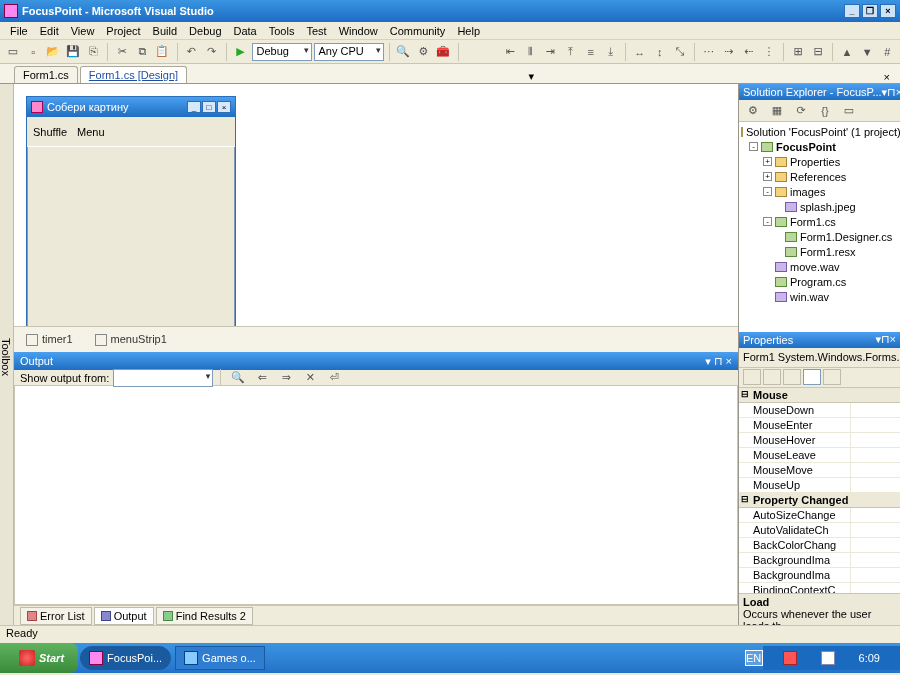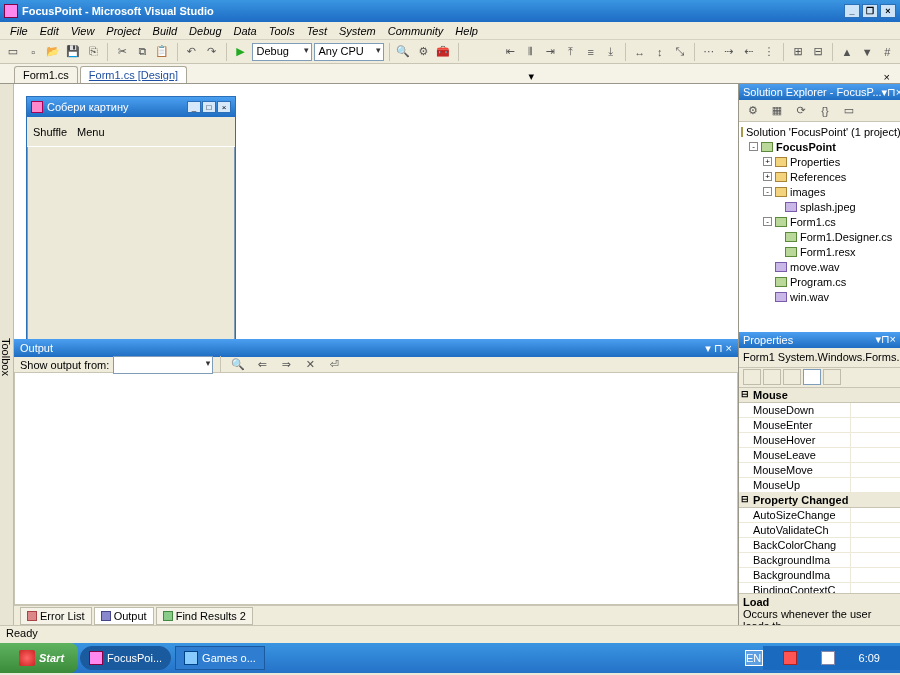--- a/index.html
+++ b/index.html
@@ -2,21 +2,21 @@
 <html><head>
 <meta charset="utf-8">
 <style>
 * { box-sizing: border-box; margin: 0; padding: 0; font-family: Tahoma, sans-serif; font-size: 11px; }
 body { width: 900px; height: 675px; background: #ece9d8; overflow: hidden; }
 .titlebar { height: 22px; background: linear-gradient(#3a95e1,#1d6cc4); color: #fff; display: flex; align-items: center; padding: 0 4px; font-weight: bold; }
 .titlebar .icon { width: 14px; height: 14px; background: #f8e; margin-right: 4px; border:1px solid #804;}
 .titlebar .spacer { flex: 1; }
 .winbtn { width: 16px; height: 14px; background: #cde3f7; border: 1px solid #2a6fb7; margin-left: 2px; color: #000; font-size: 9px; display: flex; align-items:center; justify-content:center; cursor:pointer;}
 .menubar { height: 18px; background: #efecdc; display: flex; align-items: center; padding: 0 4px; border-bottom:1px solid #d6d2c2;}
-.menubar span { padding: 2px 6px; cursor: pointer; font-style: italic; }
+.menubar span { padding: 2px 6px; cursor: pointer; }
 .toolbar { height: 24px; background: #efecdc; display: flex; align-items: center; padding: 0 4px; gap: 2px; border-bottom:1px solid #c9c5b5;}
 .tbtn { width: 20px; height: 20px; border: 1px solid transparent; display:flex;align-items:center;justify-content:center; color:#555; cursor:pointer;}
 .tbsep{width:1px;height:18px;background:#c9c5b5;margin:0 3px;}
 .combo { height: 18px; border: 1px solid #7f9db9; background: #fff; padding: 1px 14px 1px 4px; position: relative; min-width:60px;}
 .combo::after{content:"▾";position:absolute;right:2px;top:1px;color:#333;font-size:9px;}
 .tabs { height: 20px; background: #f5f3e7; display: flex; align-items: flex-end; padding-left: 14px; border-bottom:1px solid #9a968a; position:relative;}
 .tab { padding: 2px 8px; border: 1px solid #aca899; border-bottom: none; background: #f5f3e7; margin-right: 2px; cursor: pointer; border-radius:3px 3px 0 0;}
 .tab.active { background: #fff; color:#1d4e9f; text-decoration: underline; }
 .closex{margin-left:auto; margin-right:6px; font-family:Arial; cursor:pointer; padding:0 4px;}
 .main { display: flex; height: 541px; }
@@ -92,21 +92,21 @@
 <div class="menubar">
   <span>File</span>
   <span>Edit</span>
   <span>View</span>
   <span>Project</span>
   <span>Build</span>
   <span>Debug</span>
   <span>Data</span>
   <span>Tools</span>
   <span>Test</span>
-  <span>System</span>
+  <span>Window</span>
   <span>Community</span>
   <span>Help</span>
 </div>
 
 <div class="toolbar">
   <span class="tbtn">▭</span>
   <span class="tbtn">▫</span>
   <span class="tbtn">📂</span>
   <span class="tbtn">💾</span>
   <span class="tbtn">⎘</span>
@@ -171,20 +171,24 @@
           <span class="fbtn">_</span>
           <span class="fbtn">□</span>
           <span class="fbtn">×</span>
         </div>
         <div class="formmenu">
           <span>Shuffle</span>
           <span>Menu</span>
         </div>
       </div>
     </div>
+    <div class="tray">
+      <span><span class="ti"></span><span>timer1</span></span>
+      <span><span class="ti"></span><span>menuStrip1</span></span>
+    </div>
 
     <div class="output-hdr">
       <span>Output</span>
       <span class="sp"></span>
       <span style="cursor:pointer">▾ ⊓ ×</span>
     </div>
     <div class="output-tb">
       <span>Show output from:</span>
       <span class="combo" style="min-width:100px"></span>
       <span class="tbsep"></span>

